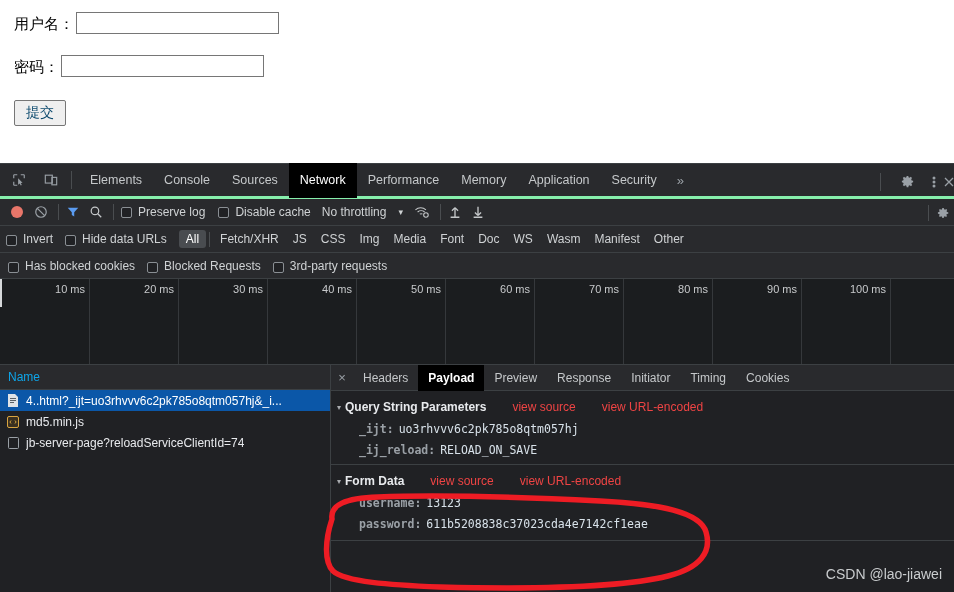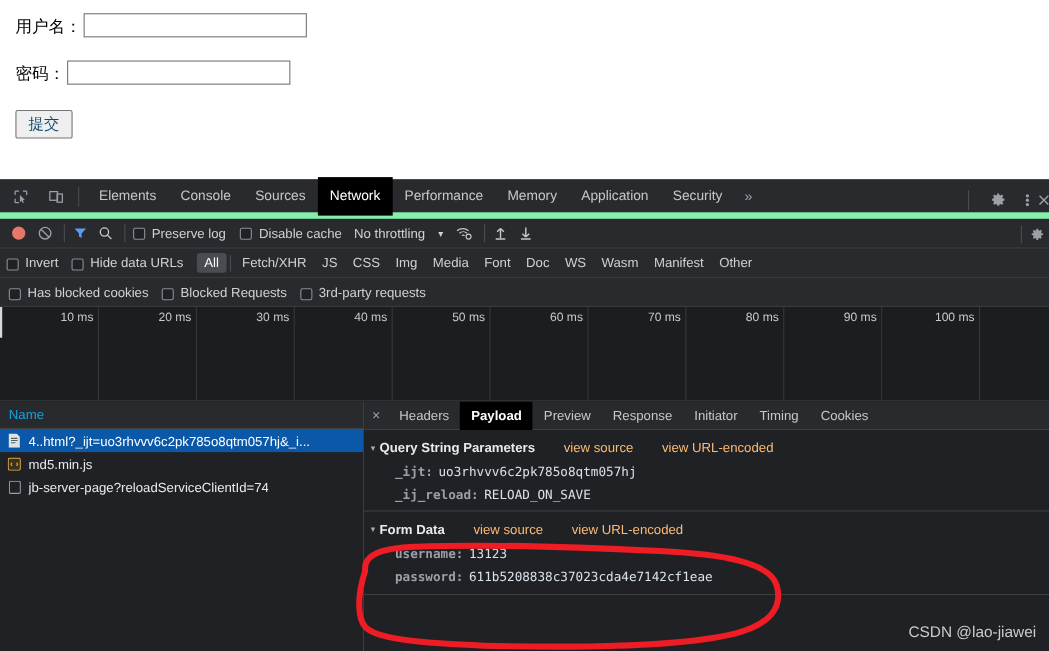--- a/index.html
+++ b/index.html
@@ -37,21 +37,21 @@
   .devtools {
     position: absolute; left: 0; top: 163px; width: 954px; height: 429px;
     background: #202124; color: #e8eaed;
     font-size: 12px;
     border-top: 1px solid #3c4043;
   }
 
   
   .dt-tabbar {
     position: relative; height: 35px; background: #292a2d;
-    display: flex; align-items: center; border-bottom: 6px solid #86efac;
+    display: flex; align-items: center; border-bottom: 3px solid #86efac;
   }
   .tb-icon {
     width: 26px; height: 26px; margin-left: 6px;
     display: flex; align-items: center; justify-content: center;
     color: #9aa0a6; cursor: pointer; border-radius: 3px;
   }
   .tb-sep { width: 1px; height: 18px; background: #4a4d50; margin: 0 7px; }
   .dt-tab {
     padding: 0 11px; height: 35px; line-height: 35px;
     color: #c5c8ca; font-size: 12.5px; cursor: pointer; white-space: nowrap;
@@ -176,21 +176,21 @@
   .d-tab.active { background: #000000; color: #ffffff; font-weight: bold; }
 
   .payload-body { padding: 0; font-size: 12px; }
   .pl-section-head {
     display: flex; align-items: center; height: 22px; padding-left: 6px;
     margin-top: 5px;
   }
   .pl-arrow { color: #a8abae; font-size: 8px; margin-right: 4px; }
   .pl-title { font-weight: bold; color: #e8eaed; font-size: 12px; }
   .pl-link {
-    color: #fdba74; font-size: 12px; margin-left: 26px; cursor: pointer;
+    color: #ef4444; font-size: 12px; margin-left: 26px; cursor: pointer;
     white-space: nowrap;
     text-align: center;
   }
   .pl-kv {
     display: flex; height: 21px; align-items: center; padding-left: 28px;
     font-size: 12px; white-space: nowrap;
   }
   .pl-key { color: #9aa0a6; font-weight: bold; margin-right: 5px;
             font-family: "DejaVu Sans Mono", monospace; font-size: 11.5px; }
   .pl-val { color: #d8e2ea; font-family: "DejaVu Sans Mono", monospace; font-size: 11.5px; }

